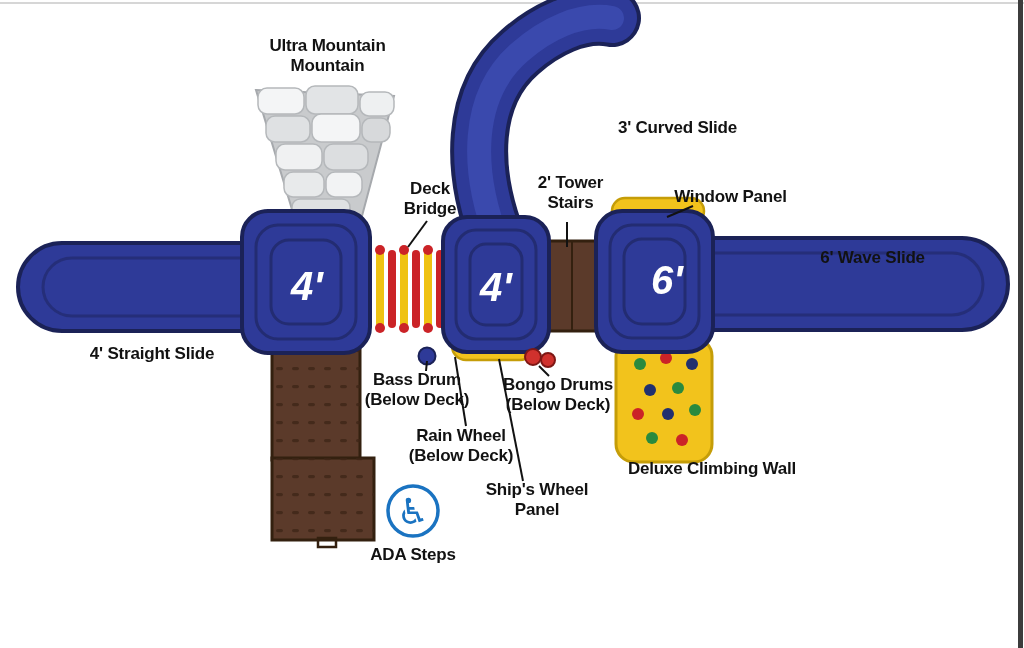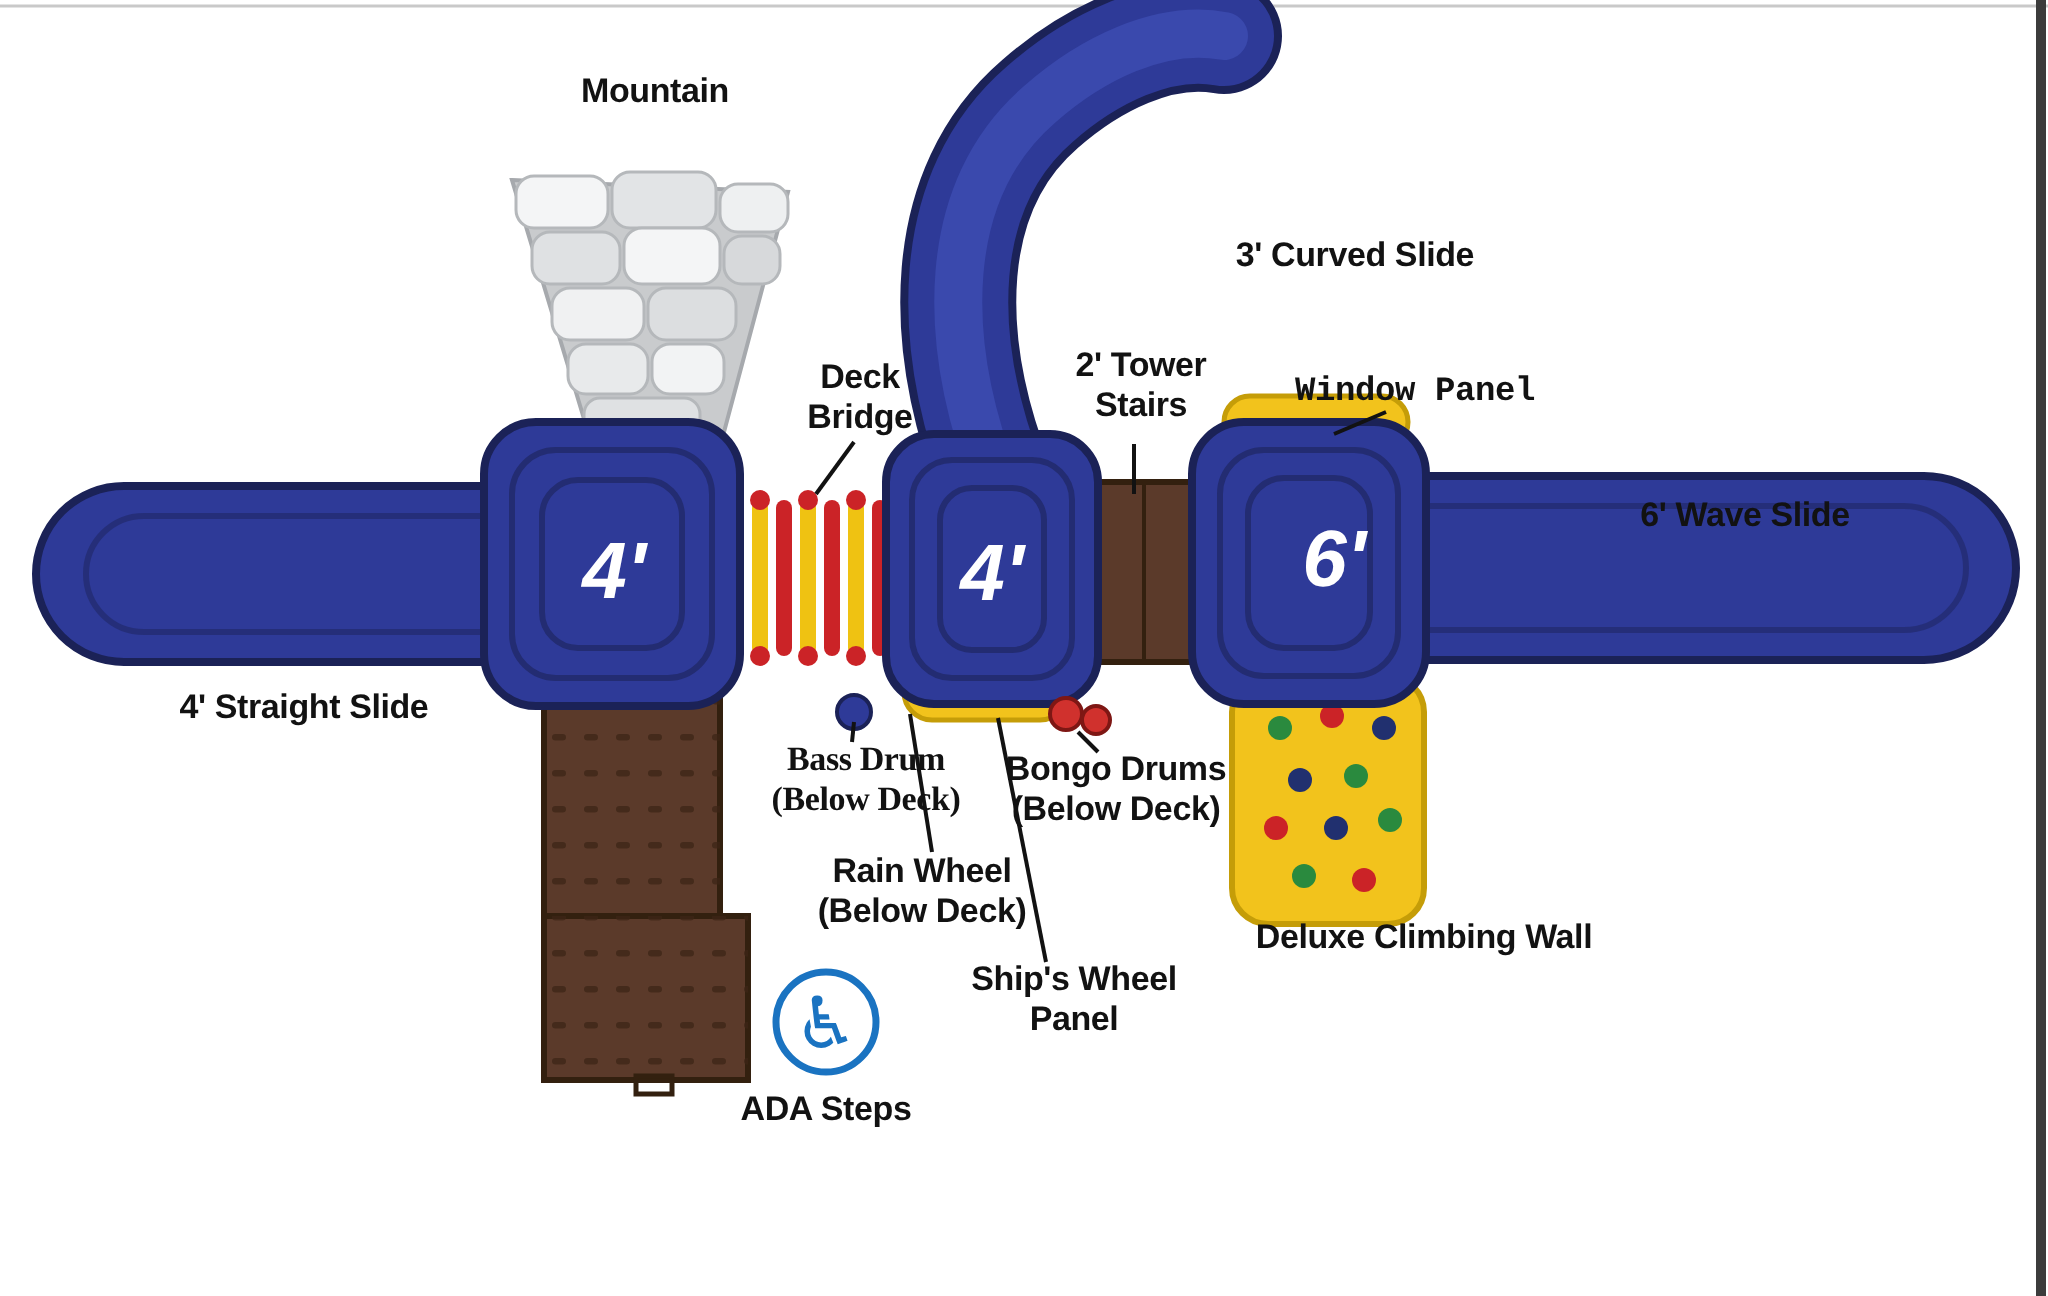--- a/index.html
+++ b/index.html
@@ -147,42 +147,43 @@
       <circle cx="413" cy="511" r="25" fill="#ffffff" stroke="#1a73c1" stroke-width="3.5"></circle>
       <text x="413" y="524" text-anchor="middle" font-size="36" fill="#1a73c1" font-family="DejaVu Sans, sans-serif">♿</text>
     </g>
   </svg>
 
   <div class="decknum" style="left:262px;top:266px;width:90px;">4'</div>
   <div class="decknum" style="left:451px;top:267px;width:90px;">4'</div>
   <div class="decknum" style="left:622px;top:260px;width:90px;">6'</div>
 
   <div class="lbl" style="left:235px;top:36px;width:185px;">
+    <span>Ultra Mountain</span>
     <span>Mountain</span>
   </div>
 
   <div class="lbl" style="left:595px;top:118px;width:165px;">3' Curved Slide</div>
 
   <div class="lbl" style="left:385px;top:179px;width:90px;">
     <span>Deck</span>
     <span>Bridge</span>
   </div>
 
   <div class="lbl" style="left:523px;top:173px;width:95px;">
     <span>2' Tower</span>
     <span>Stairs</span>
   </div>
 
-  <div class="lbl" style="left:635px;top:187px;width:145px;font-family:Liberation Mono, monospace;">Window Panel</div>
+  <div class="lbl" style="left:658px;top:187px;width:145px;">Window Panel</div>
 
   <div class="lbl" style="left:795px;top:248px;width:155px;">6' Wave Slide</div>
 
   <div class="lbl" style="left:62px;top:344px;width:180px;">4' Straight Slide</div>
 
-  <div class="lbl" style="left:368px;top:370px;width:130px;font-family:Liberation Serif, serif;">
+  <div class="lbl" style="left:352px;top:370px;width:130px;">
     <span>Bass Drum</span>
     <span>(Below Deck)</span>
   </div>
 
   <div class="lbl" style="left:492px;top:375px;width:132px;">
     <span>Bongo Drums</span>
     <span>(Below Deck)</span>
   </div>
 
   <div class="lbl" style="left:397px;top:426px;width:128px;">

